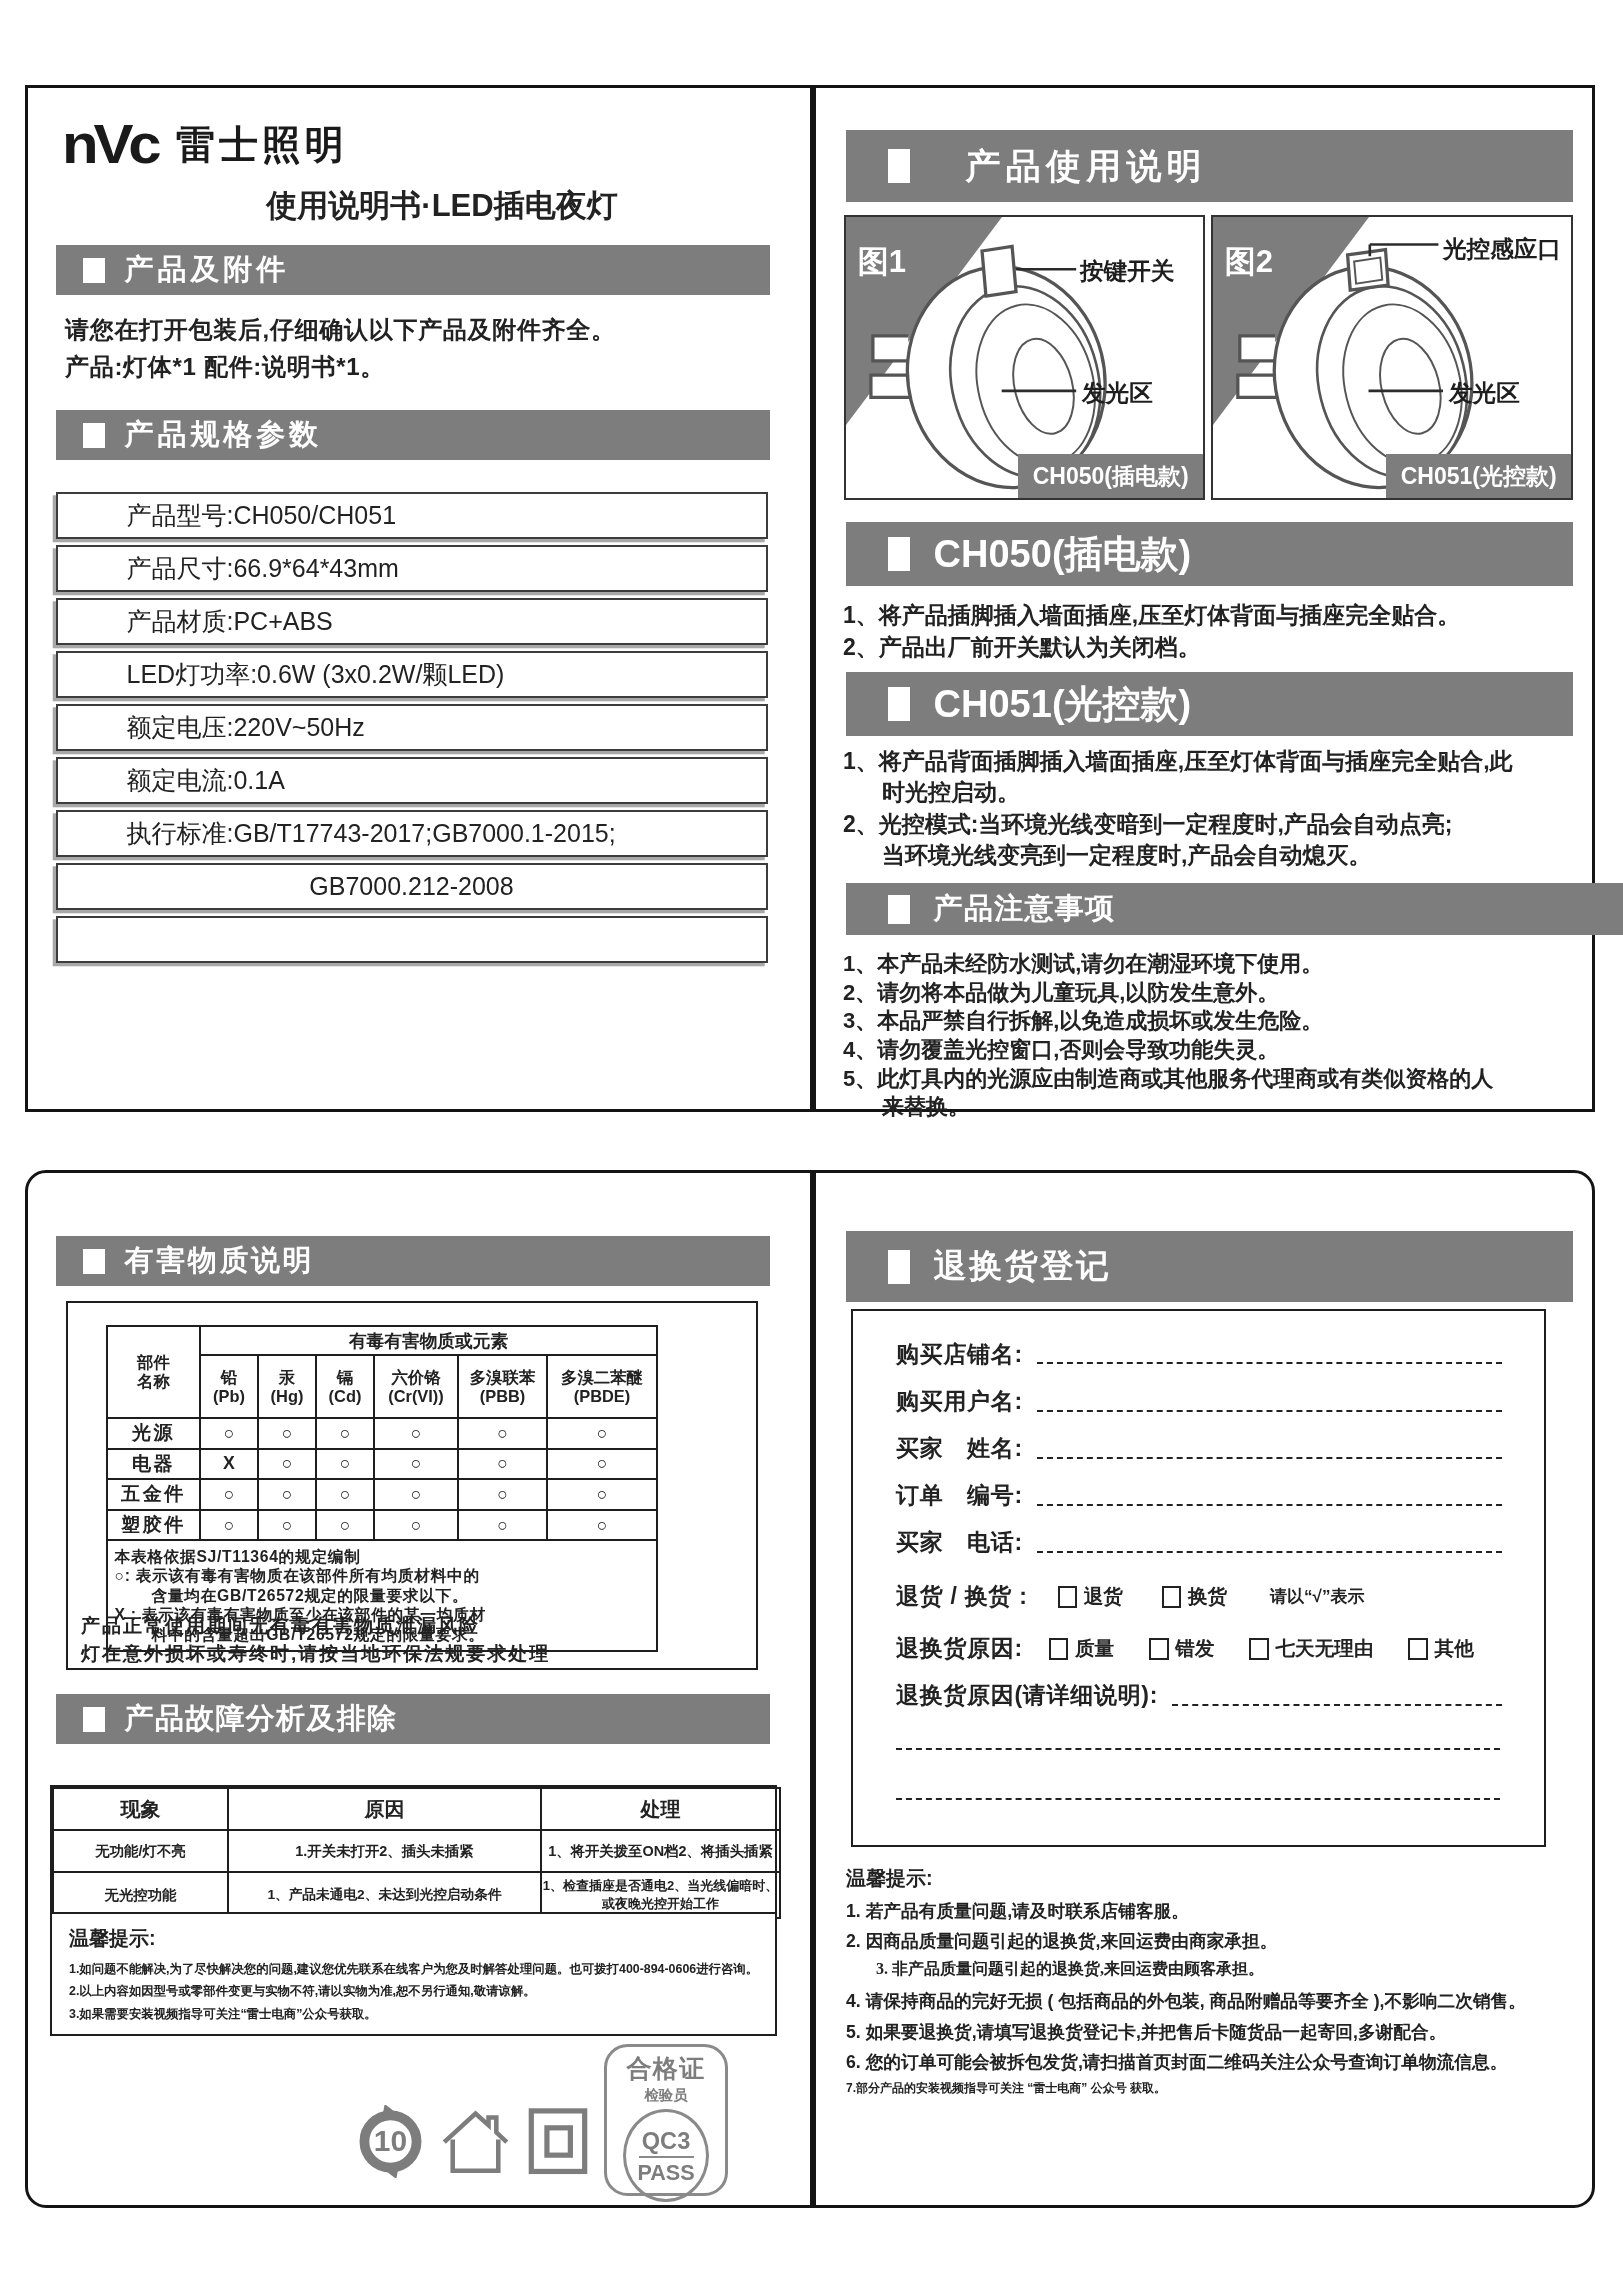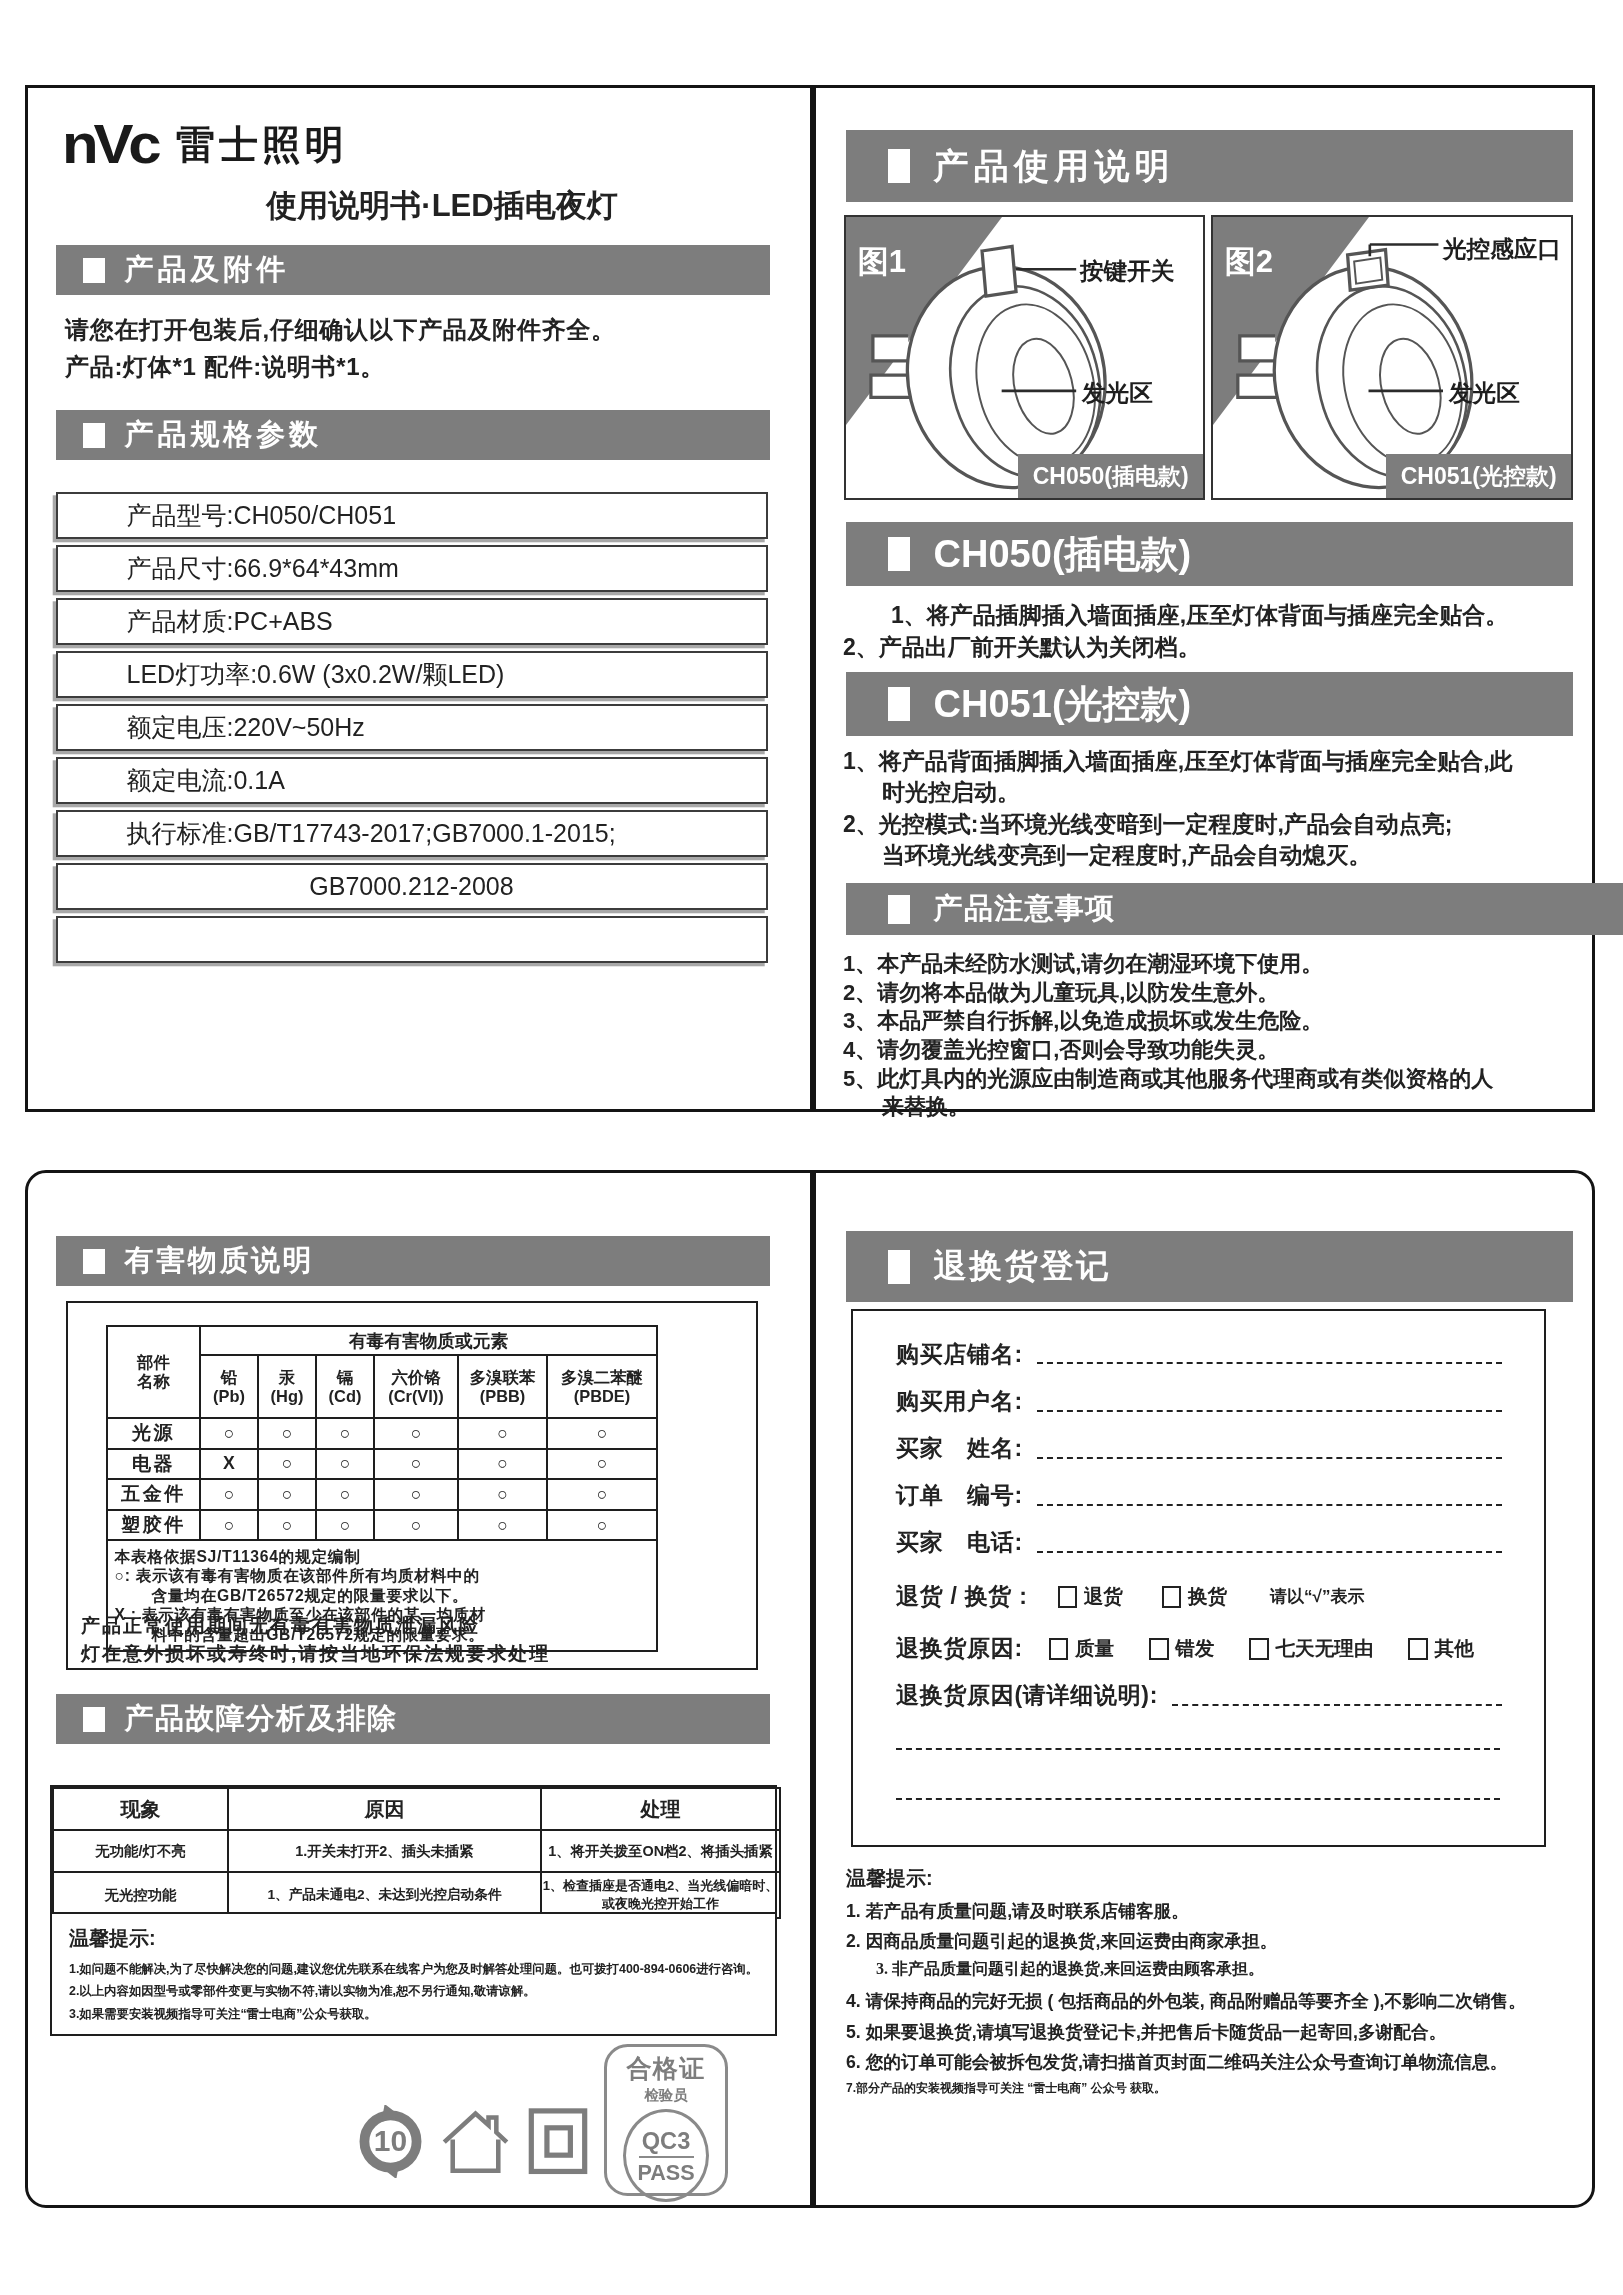--- a/index.html
+++ b/index.html
@@ -102,21 +102,21 @@
     <div class="spec" style="top:404px;">产品型号:CH050/CH051</div>
     <div class="spec" style="top:457px;">产品尺寸:66.9*64*43mm</div>
     <div class="spec" style="top:510px;">产品材质:PC+ABS</div>
     <div class="spec" style="top:563px;">LED灯功率:0.6W (3x0.2W/颗LED)</div>
     <div class="spec" style="top:616px;">额定电压:220V~50Hz</div>
     <div class="spec" style="top:669px;">额定电流:0.1A</div>
     <div class="spec" style="top:722px;">执行标准:GB/T17743-2017;GB7000.1-2015;</div>
     <div class="spec center" style="top:775px;">GB7000.212-2008</div>
     <div class="spec" style="top:828px;"></div>
 
-    <div class="shdr" style="left:818px;top:42px;width:727px;height:72px;font-size:35px;letter-spacing:5.2px;">
+    <div class="shdr" style="left:818px;top:42px;width:727px;height:72px;font-size:35px;letter-spacing:5.2px;gap:32px;">
       <span class="blt bltR"></span>
       <span>产品使用说明</span>
     </div>
 
     <div class="figbox" style="left:816px;width:361px;">
       <div class="wedge"></div>
       <svg class="figsvg" width="361" height="285" viewBox="0 0 552 436">
         <path d="M95,182 h-54 v38 h54" fill="#fff" stroke="#555" stroke-width="5"></path>
         <path d="M100,242 h-62 v34 h62" fill="#fff" stroke="#555" stroke-width="5"></path>
         <ellipse cx="245" cy="245" rx="150" ry="170" fill="#fff" stroke="#555" stroke-width="5" transform="rotate(-14 245 245)"></ellipse>
@@ -151,21 +151,21 @@
       <div class="figtag">图2</div>
       <div class="figlabel" style="left:230px;top:15.7px;">光控感应口</div>
       <div class="figlabel" style="left:236px;top:160px;">发光区</div>
       <div class="figcap">CH051(光控款)</div>
     </div>
 
     <div class="shdr" style="left:818px;top:434px;width:727px;height:64px;font-size:38px;">
       <span class="blt bltR"></span>
       <span>CH050(插电款)</span>
     </div>
-    <div class="txt body35" style="left:815px;top:512px;margin-left:48px;">1、将产品插脚插入墙面插座,压至灯体背面与插座完全贴合。</div>
+    <div class="txt body35" style="left:815px;top:512px;">1、将产品插脚插入墙面插座,压至灯体背面与插座完全贴合。</div>
     <div class="txt body35" style="left:815px;top:544px;">2、产品出厂前开关默认为关闭档。</div>
 
     <div class="shdr" style="left:818px;top:584px;width:727px;height:64px;font-size:38px;">
       <span class="blt bltR"></span>
       <span>CH051(光控款)</span>
     </div>
     <div class="txt body35" style="left:815px;top:658px;">1、将产品背面插脚插入墙面插座,压至灯体背面与插座完全贴合,此</div>
     <div class="txt body35" style="left:854px;top:689px;">时光控启动。</div>
     <div class="txt body35" style="left:815px;top:721px;">2、光控模式:当环境光线变暗到一定程度时,产品会自动点亮;</div>
     <div class="txt body35" style="left:854px;top:752px;">当环境光线变亮到一定程度时,产品会自动熄灭。</div>

